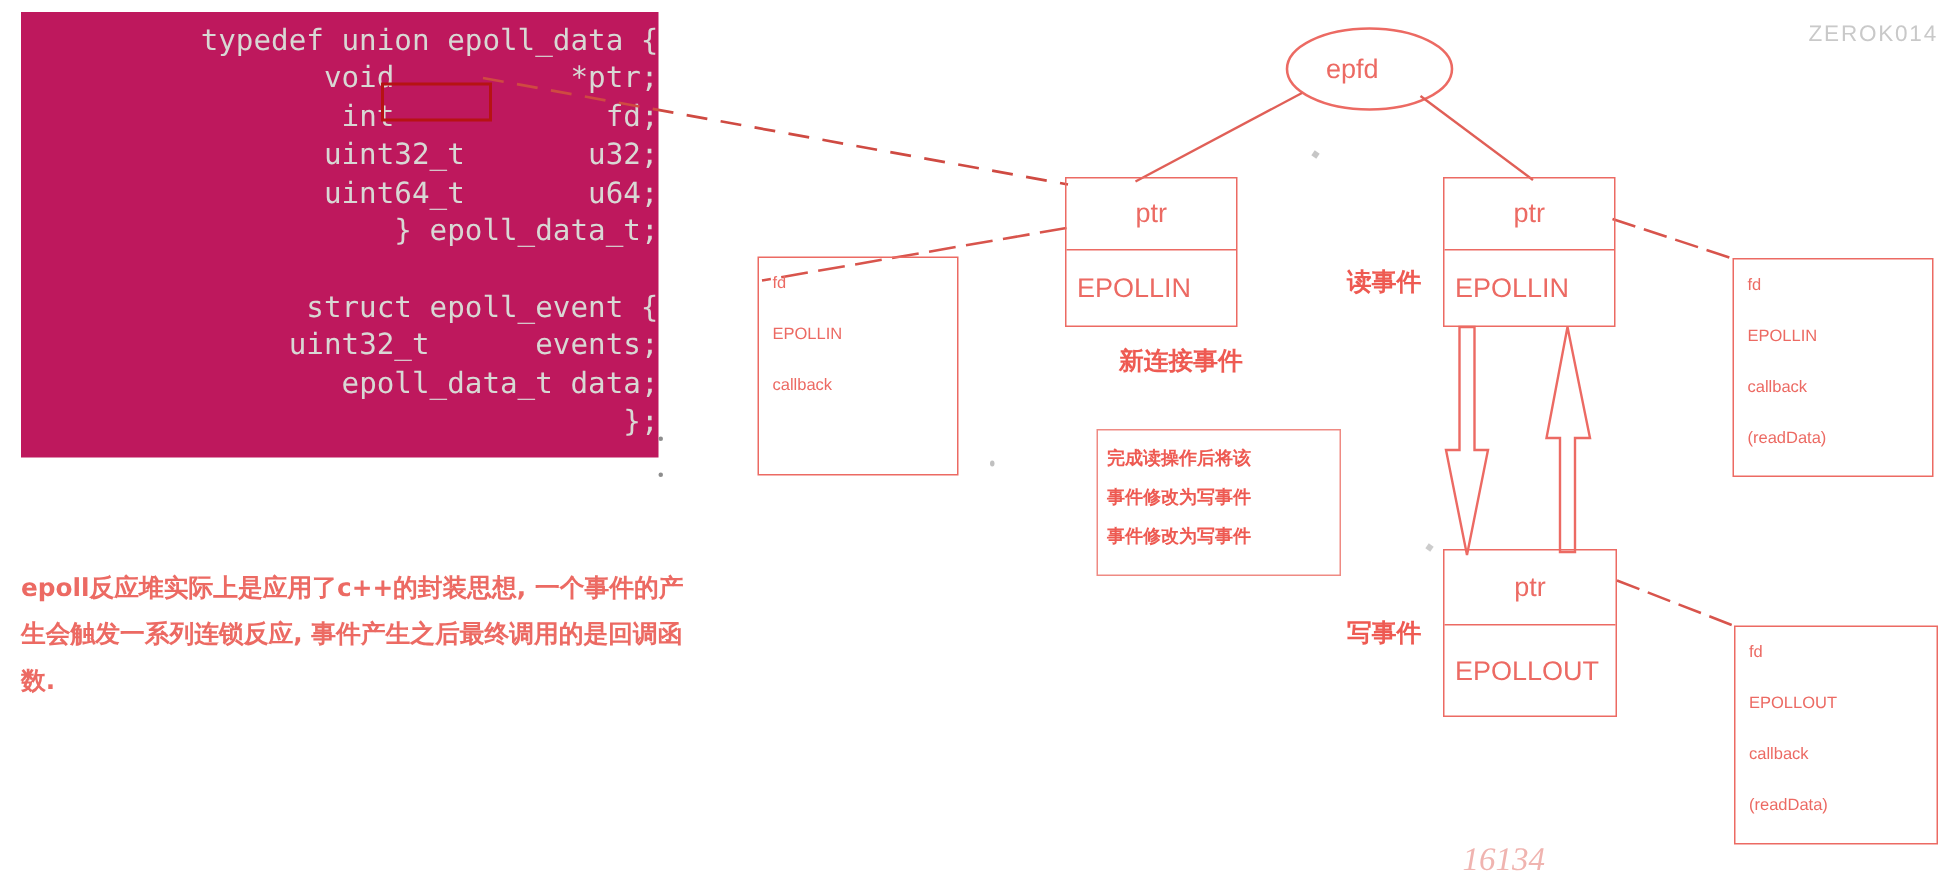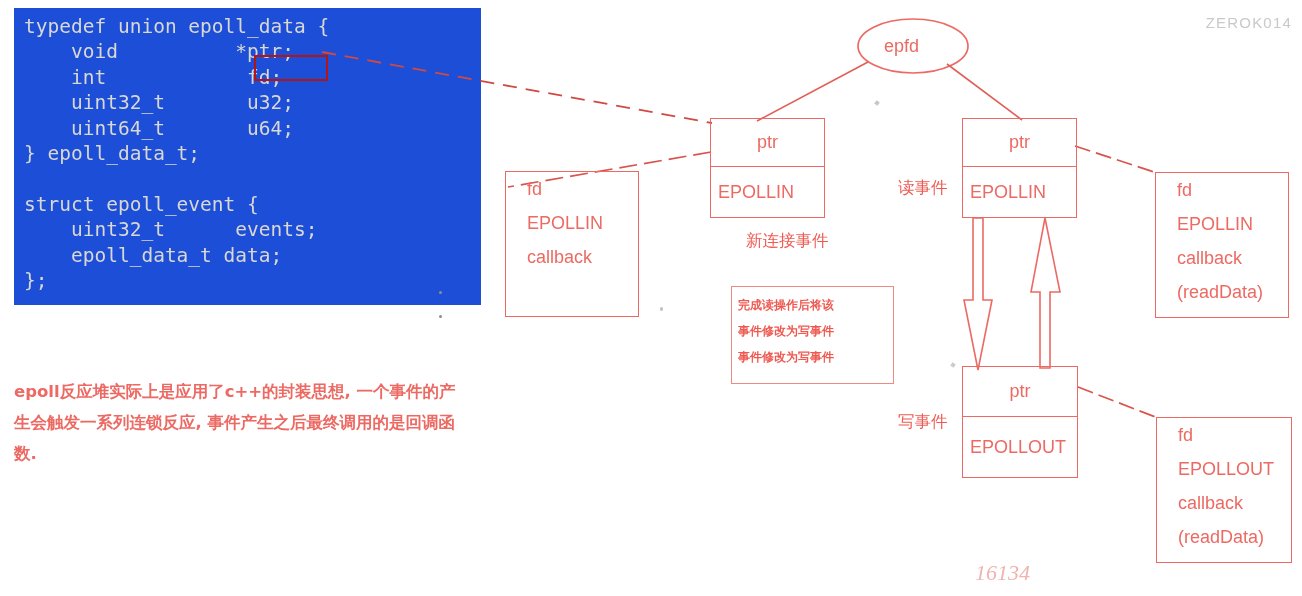--- a/index.html
+++ b/index.html
@@ -10,25 +10,26 @@
     font-family:"Liberation Sans","DejaVu Sans",sans-serif;
     position:relative;
     overflow:hidden;
   }
   #stage{position:absolute;left:0;top:0;width:1302px;height:596px;}
 
   
   .code-block{
     position:absolute;
     left:14px;top:8px;
-    width:467px;height:297px;
-    background:#1d4ed8;
+    width:425px;height:297px;
+    background:#be185d;
     box-sizing:border-box;
     padding:6px 0 0 10px;
     overflow:hidden;
+    text-align:right;
   }
   .code-block pre{
     margin:0;
     font-family:"DejaVu Sans Mono","Liberation Mono",monospace;
     font-size:19.5px;
     line-height:25.4px;
     color:#d8d8d4;
     white-space:pre;
     letter-spacing:0px;
   }
@@ -57,23 +58,22 @@
   
   svg.overlay{position:absolute;left:0;top:0;width:1302px;height:596px;}
 
   
   .node{
     position:absolute;
     box-sizing:border-box;
     border:1.6px solid #ec6a63;
     background:transparent;
     color:#ec6a63;
-    font-size:18px;
+    font-size:11px;
     font-family:"Liberation Sans","DejaVu Sans",sans-serif;
-    padding-left:12px;
   }
   .node .line{padding:0 9px;line-height:34px;white-space:nowrap;}
 
   
   .node2{position:absolute;box-sizing:border-box;border:1.6px solid #ec6a63;text-align:right;}
   .node2 .top{
     box-sizing:border-box;
     border-bottom:1.6px solid #ec6a63;
     color:#ec6a63;font-size:18px;
     display:flex;align-items:center;justify-content:center;
@@ -82,21 +82,21 @@
     box-sizing:border-box;
     color:#ec6a63;font-size:18px;
     display:flex;align-items:center;
     padding-left:7px;
   }
 
   .side-label{
     position:absolute;
     color:#ee5a52;
     font-size:16.5px;
-    font-weight:normal;
+    font-weight:bold;
     font-family:"DejaVu Sans","Liberation Sans",sans-serif;
     white-space:nowrap;
   }
 
   
   .note{
     position:absolute;
     box-sizing:border-box;
     border:1.6px solid #ef8a83;
     color:#ee5a52;

